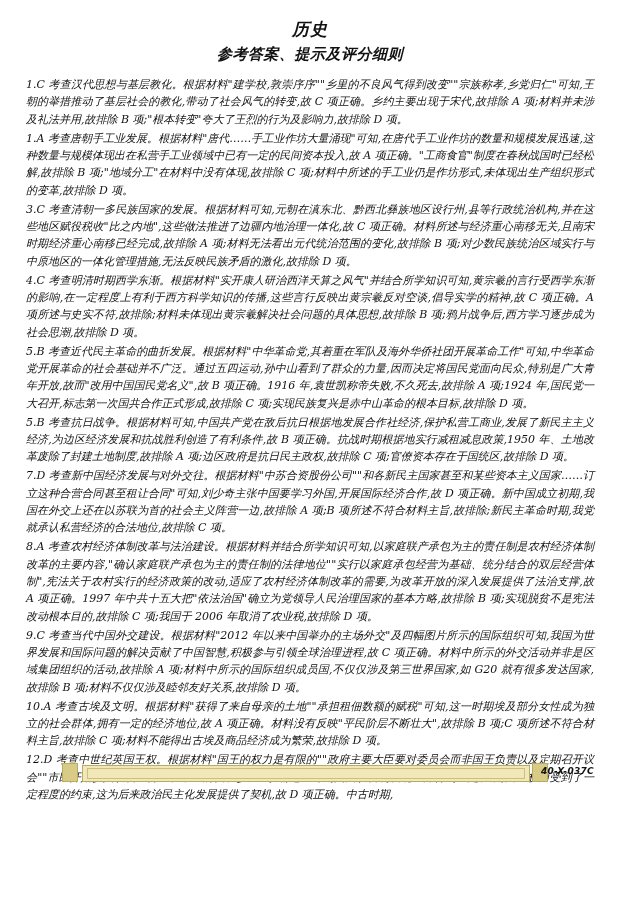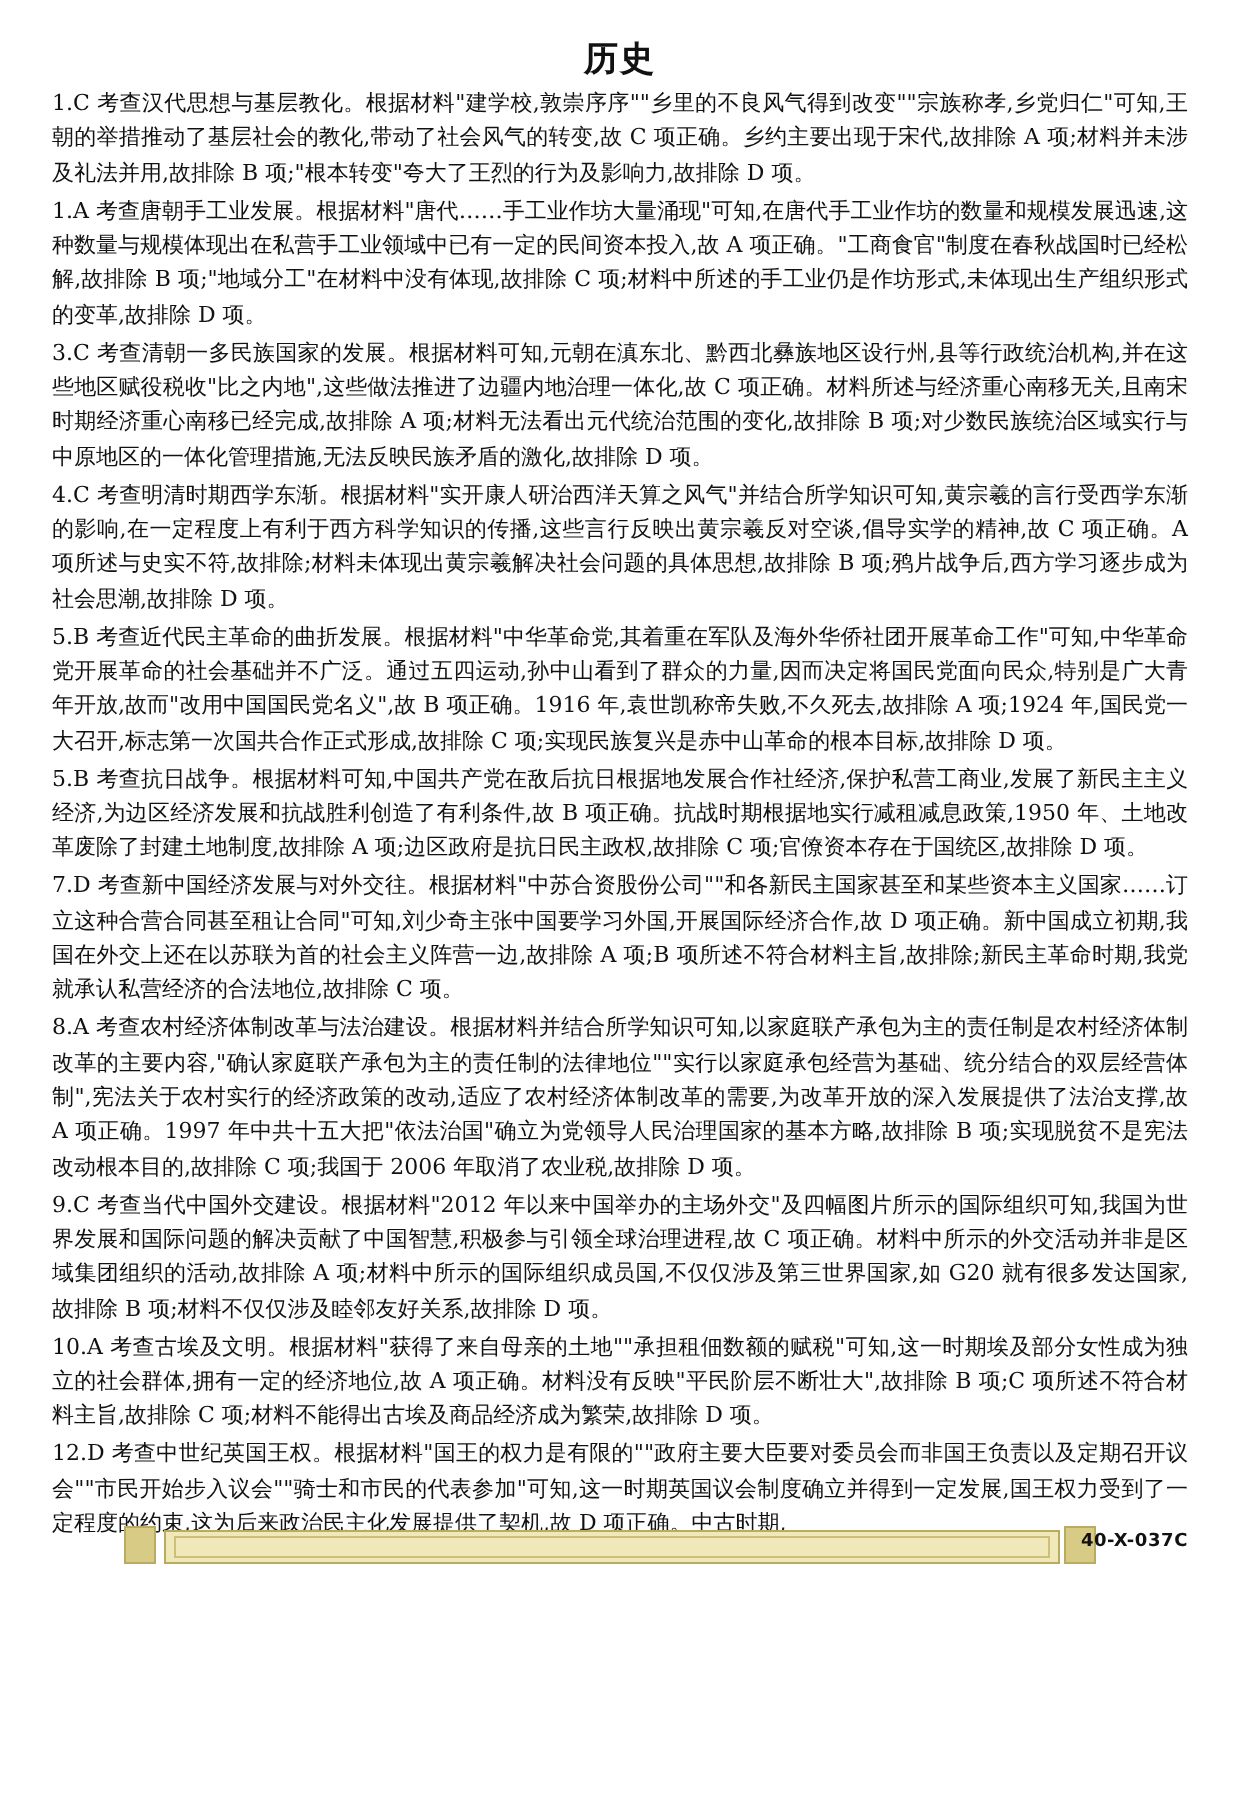--- a/index.html
+++ b/index.html
@@ -13,20 +13,21 @@
     font-family: "DejaVu Sans", "Liberation Sans", sans-serif;
     color: #111;
     overflow: hidden;
   }
   .page {
     position: relative;
     width: 620px;
     height: 792px;
     box-sizing: border-box;
     padding: 14px 26px 0 26px;
+    font-style: italic;
   }
   .doc-title {
     text-align: center;
     font-size: 17px;
     font-weight: bold;
     letter-spacing: 1px;
     margin: 4px 0 2px 0;
     font-family: "DejaVu Serif", "Liberation Serif", serif;
   }
   .doc-subtitle {
@@ -105,20 +106,21 @@
   }
   .corner-l { left: 36px; }
   .corner-r { right: 46px; }
 </style>
 </head>
 <body>
 
 <div class="page">
 
   <div class="doc-title">历史</div>
+  <div class="doc-subtitle">参考答案、提示及评分细则</div>
 
   <div class="answers">
     <p class="item">1.C  考查汉代思想与基层教化。根据材料"建学校,敦崇序序""乡里的不良风气得到改变""宗族称孝,乡党归仁"可知,王朝的举措推动了基层社会的教化,带动了社会风气的转变,故 C 项正确。乡约主要出现于宋代,故排除 A 项;材料并未涉及礼法并用,故排除 B 项;"根本转变"夸大了王烈的行为及影响力,故排除 D 项。</p>
     <p class="item">1.A  考查唐朝手工业发展。根据材料"唐代……手工业作坊大量涌现"可知,在唐代手工业作坊的数量和规模发展迅速,这种数量与规模体现出在私营手工业领域中已有一定的民间资本投入,故 A 项正确。"工商食官"制度在春秋战国时已经松解,故排除 B 项;"地域分工"在材料中没有体现,故排除 C 项;材料中所述的手工业仍是作坊形式,未体现出生产组织形式的变革,故排除 D 项。</p>
     <p class="item">3.C  考查清朝一多民族国家的发展。根据材料可知,元朝在滇东北、黔西北彝族地区设行州,县等行政统治机构,并在这些地区赋役税收"比之内地",这些做法推进了边疆内地治理一体化,故 C 项正确。材料所述与经济重心南移无关,且南宋时期经济重心南移已经完成,故排除 A 项;材料无法看出元代统治范围的变化,故排除 B 项;对少数民族统治区域实行与中原地区的一体化管理措施,无法反映民族矛盾的激化,故排除 D 项。</p>
     <p class="item">4.C  考查明清时期西学东渐。根据材料"实开康人研治西洋天算之风气"并结合所学知识可知,黄宗羲的言行受西学东渐的影响,在一定程度上有利于西方科学知识的传播,这些言行反映出黄宗羲反对空谈,倡导实学的精神,故 C 项正确。A 项所述与史实不符,故排除;材料未体现出黄宗羲解决社会问题的具体思想,故排除 B 项;鸦片战争后,西方学习逐步成为社会思潮,故排除 D 项。</p>
     <p class="item">5.B  考查近代民主革命的曲折发展。根据材料"中华革命党,其着重在军队及海外华侨社团开展革命工作"可知,中华革命党开展革命的社会基础并不广泛。通过五四运动,孙中山看到了群众的力量,因而决定将国民党面向民众,特别是广大青年开放,故而"改用中国国民党名义",故 B 项正确。1916 年,袁世凯称帝失败,不久死去,故排除 A 项;1924 年,国民党一大召开,标志第一次国共合作正式形成,故排除 C 项;实现民族复兴是赤中山革命的根本目标,故排除 D 项。</p>
     <p class="item">5.B  考查抗日战争。根据材料可知,中国共产党在敌后抗日根据地发展合作社经济,保护私营工商业,发展了新民主主义经济,为边区经济发展和抗战胜利创造了有利条件,故 B 项正确。抗战时期根据地实行减租减息政策,1950 年、土地改革废除了封建土地制度,故排除 A 项;边区政府是抗日民主政权,故排除 C 项;官僚资本存在于国统区,故排除 D 项。</p>
     <p class="item">7.D  考查新中国经济发展与对外交往。根据材料"中苏合资股份公司""和各新民主国家甚至和某些资本主义国家……订立这种合营合同甚至租让合同"可知,刘少奇主张中国要学习外国,开展国际经济合作,故 D 项正确。新中国成立初期,我国在外交上还在以苏联为首的社会主义阵营一边,故排除 A 项;B 项所述不符合材料主旨,故排除;新民主革命时期,我党就承认私营经济的合法地位,故排除 C 项。</p>
     <p class="item">8.A  考查农村经济体制改革与法治建设。根据材料并结合所学知识可知,以家庭联产承包为主的责任制是农村经济体制改革的主要内容,"确认家庭联产承包为主的责任制的法律地位""实行以家庭承包经营为基础、统分结合的双层经营体制",宪法关于农村实行的经济政策的改动,适应了农村经济体制改革的需要,为改革开放的深入发展提供了法治支撑,故 A 项正确。1997 年中共十五大把"依法治国"确立为党领导人民治理国家的基本方略,故排除 B 项;实现脱贫不是宪法改动根本目的,故排除 C 项;我国于 2006 年取消了农业税,故排除 D 项。</p>

